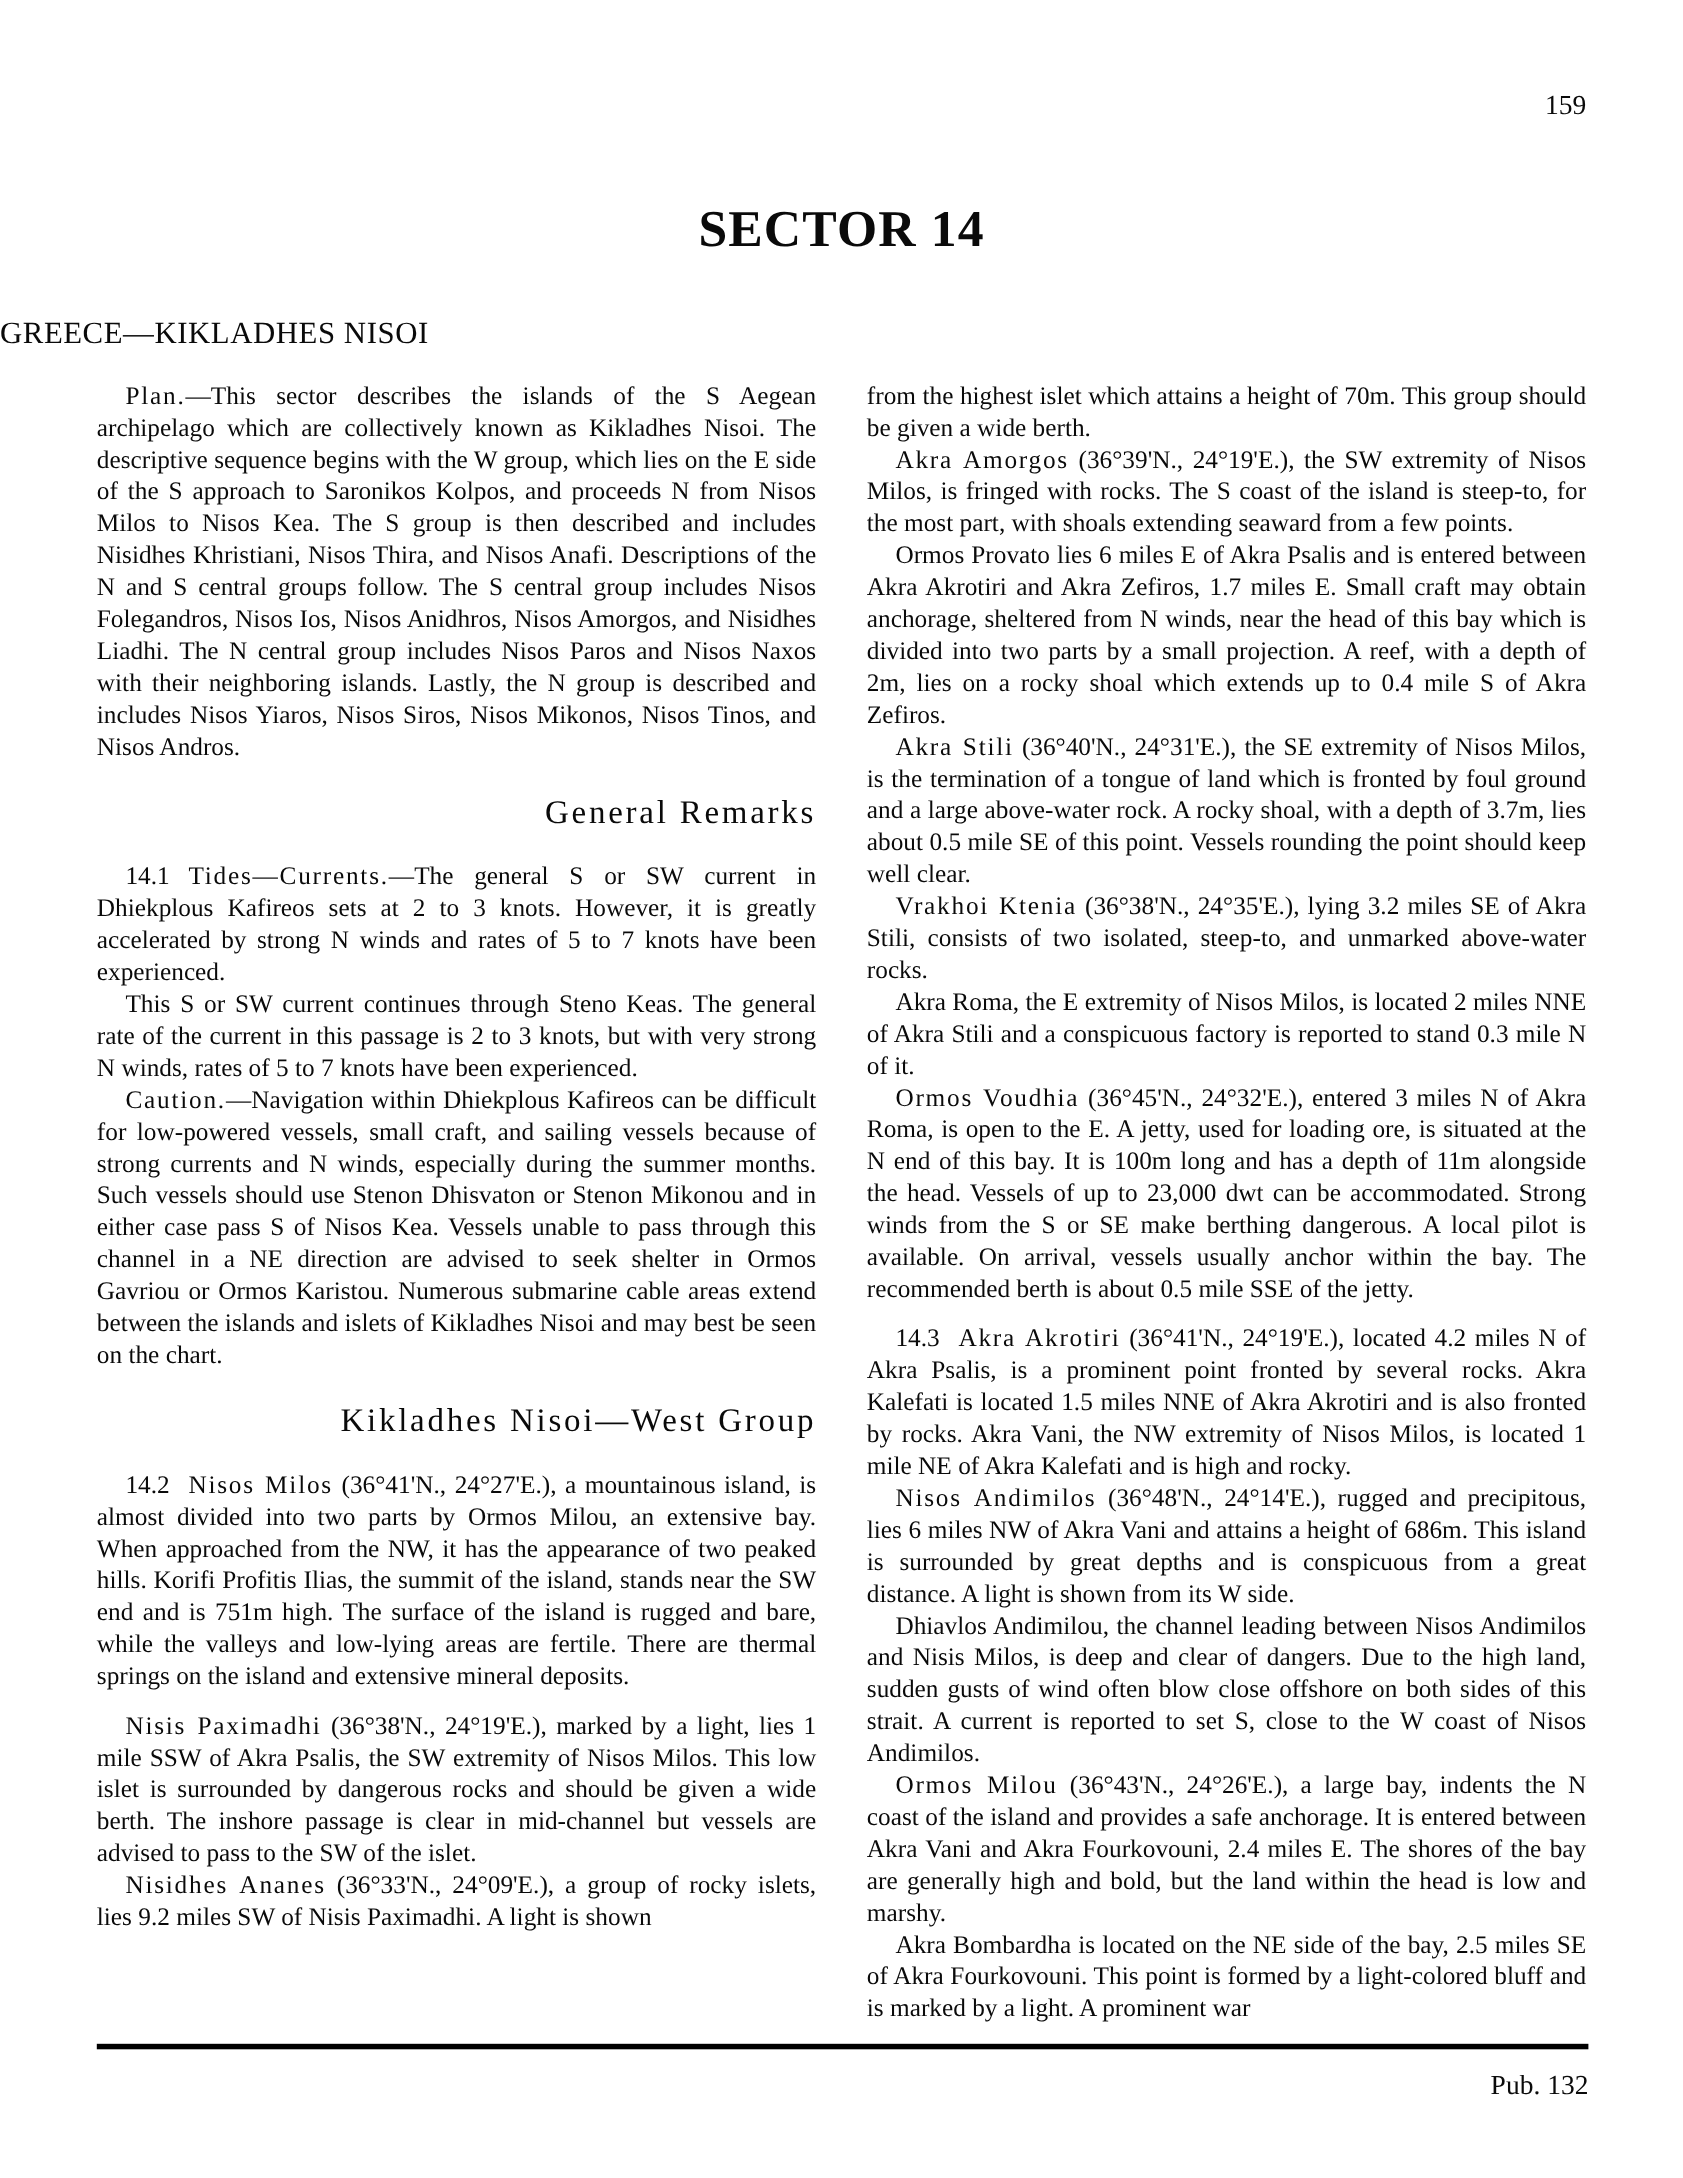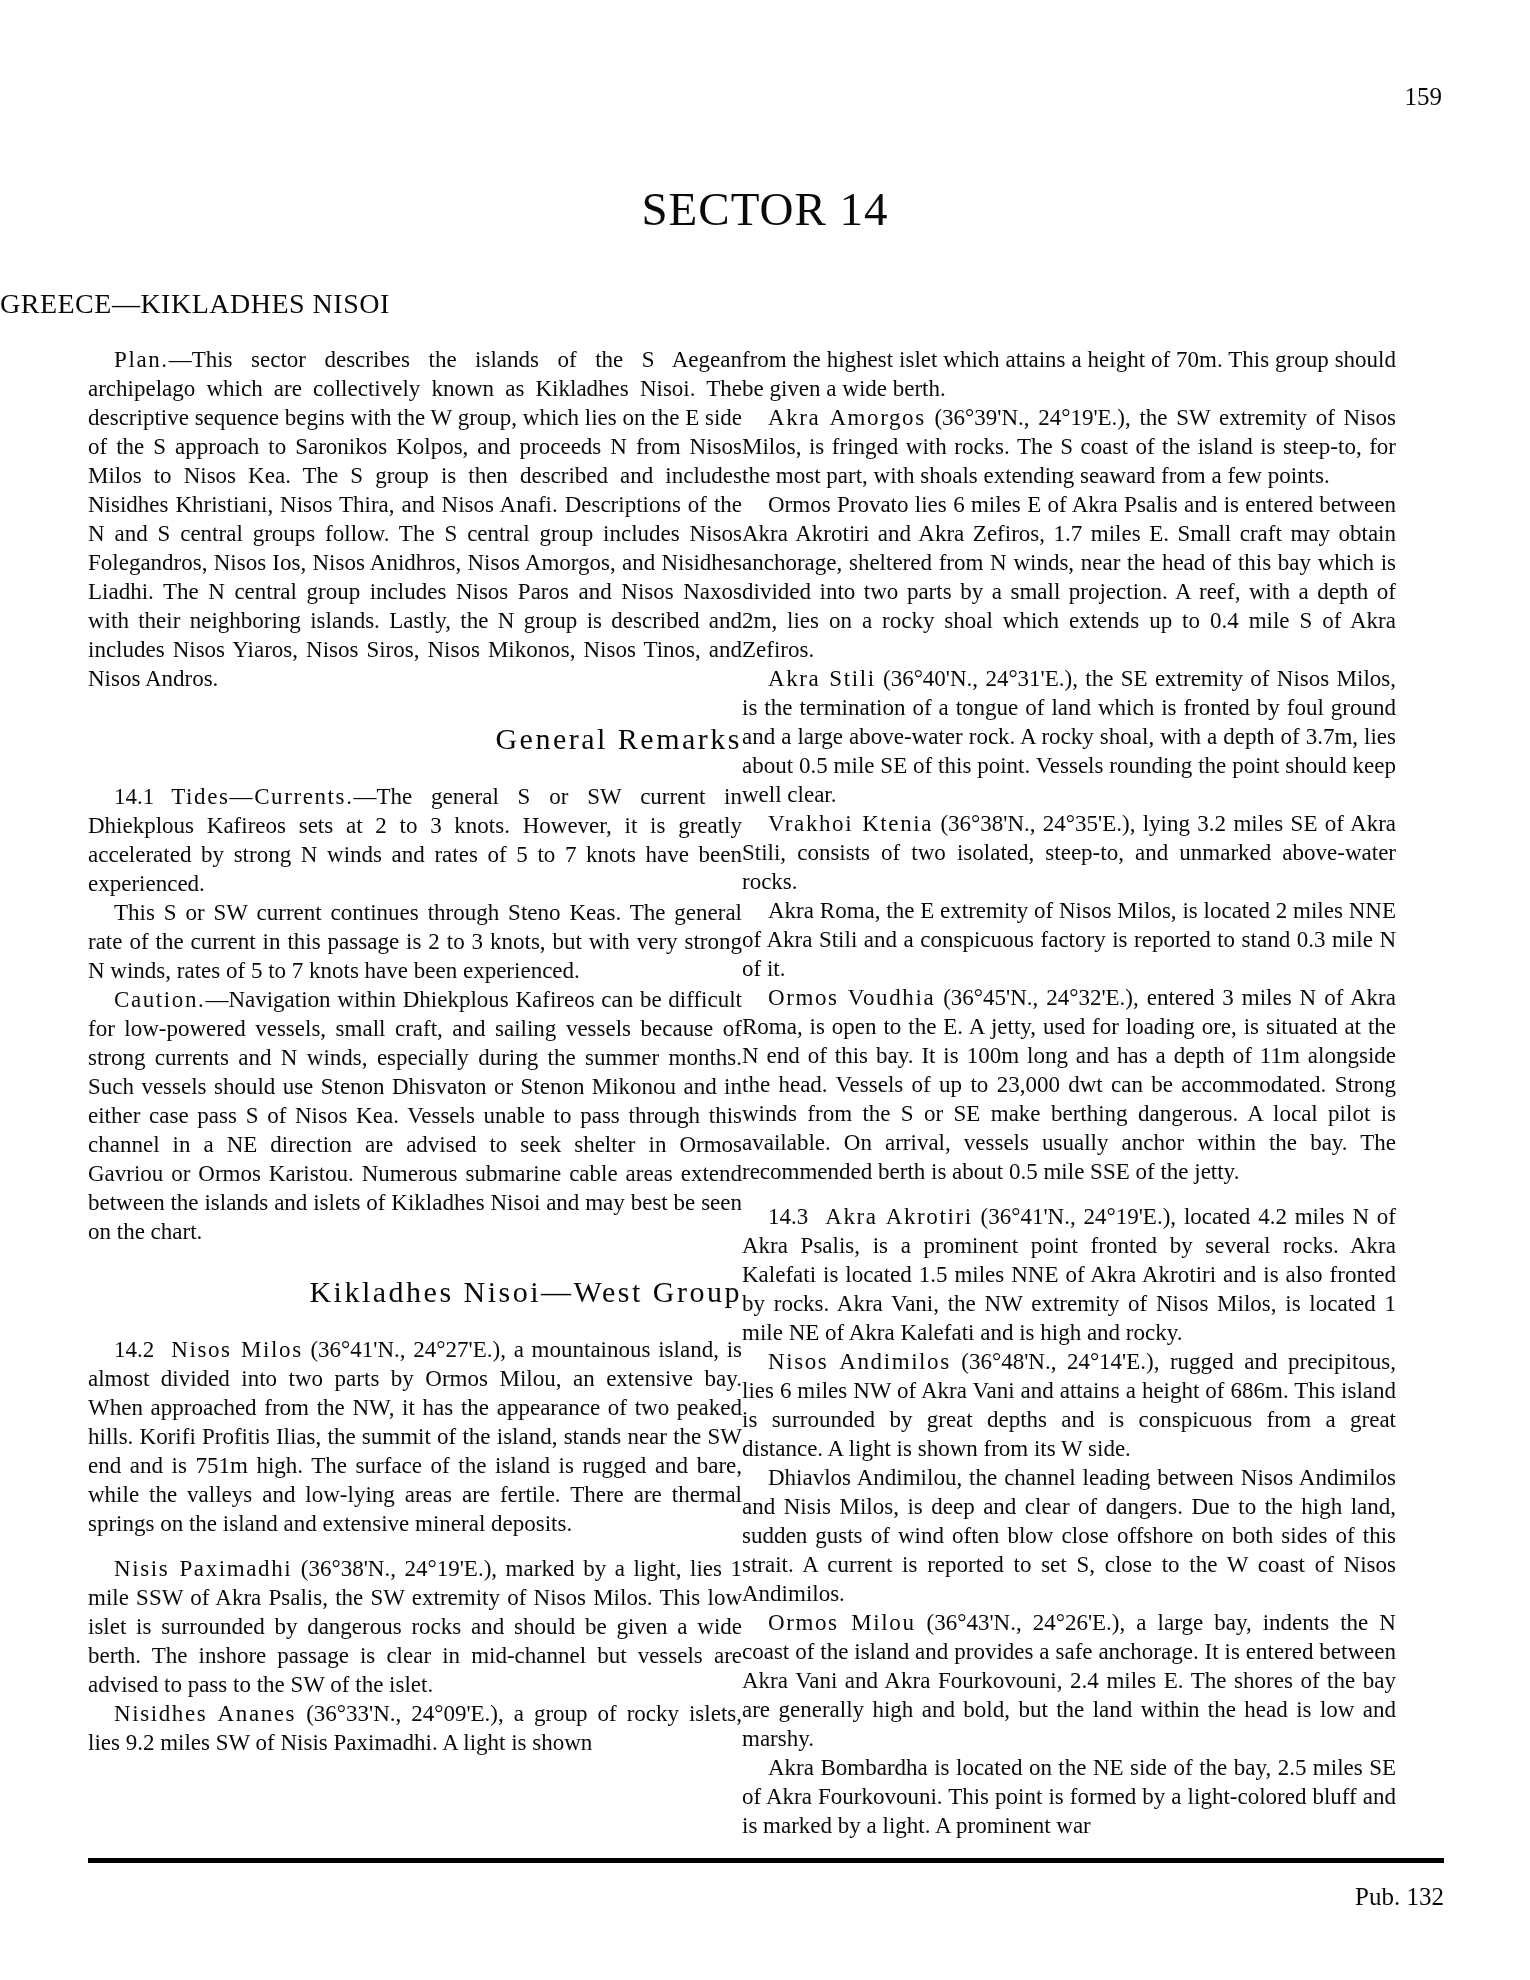--- a/index.html
+++ b/index.html
@@ -9,31 +9,31 @@
     font-family:"Liberation Serif","DejaVu Serif",serif;
     position:relative;overflow:hidden;
   }
   .page{position:absolute;inset:0;}
   .page-number{
     position:absolute;top:84px;right:88px;
     font-size:25px;line-height:1;margin-left:48px;
   }
   .sector-title{
     position:absolute;top:182px;left:0;width:100%;
-    text-align:center;font-size:47px;font-weight:normal;
+    text-align:center;font-size:47px;font-weight:bold;
     letter-spacing:1px;margin:0;
   }
   .page-subtitle{
     position:absolute;top:288px;left:0;width:100%;
     text-align:left;font-size:28px;font-weight:normal;
     letter-spacing:0.5px;margin:0;
   }
   .columns{
     position:absolute;top:345px;left:88px;width:1354px;
-    display:flex;
+    display:flex;gap:46px;
   }
   .col{
     width:654px;
     font-size:23px;line-height:29px;
     text-align:justify;
   }
   .col p{margin:0;text-indent:26px;}
   .col p.no-indent{text-indent:0;}
   .col p.space-before{margin-top:16px;}
   .col h2{

